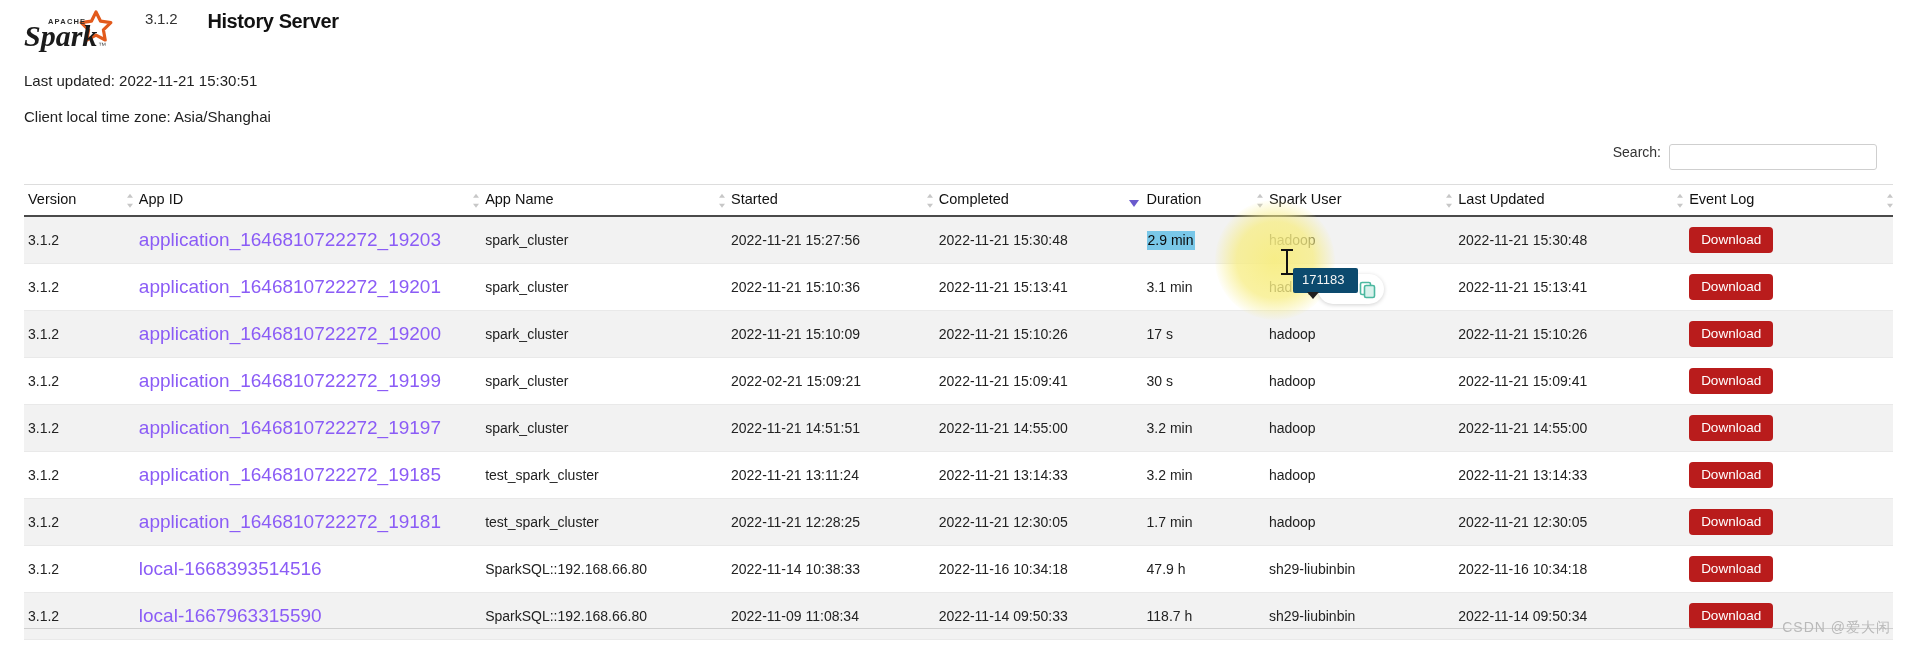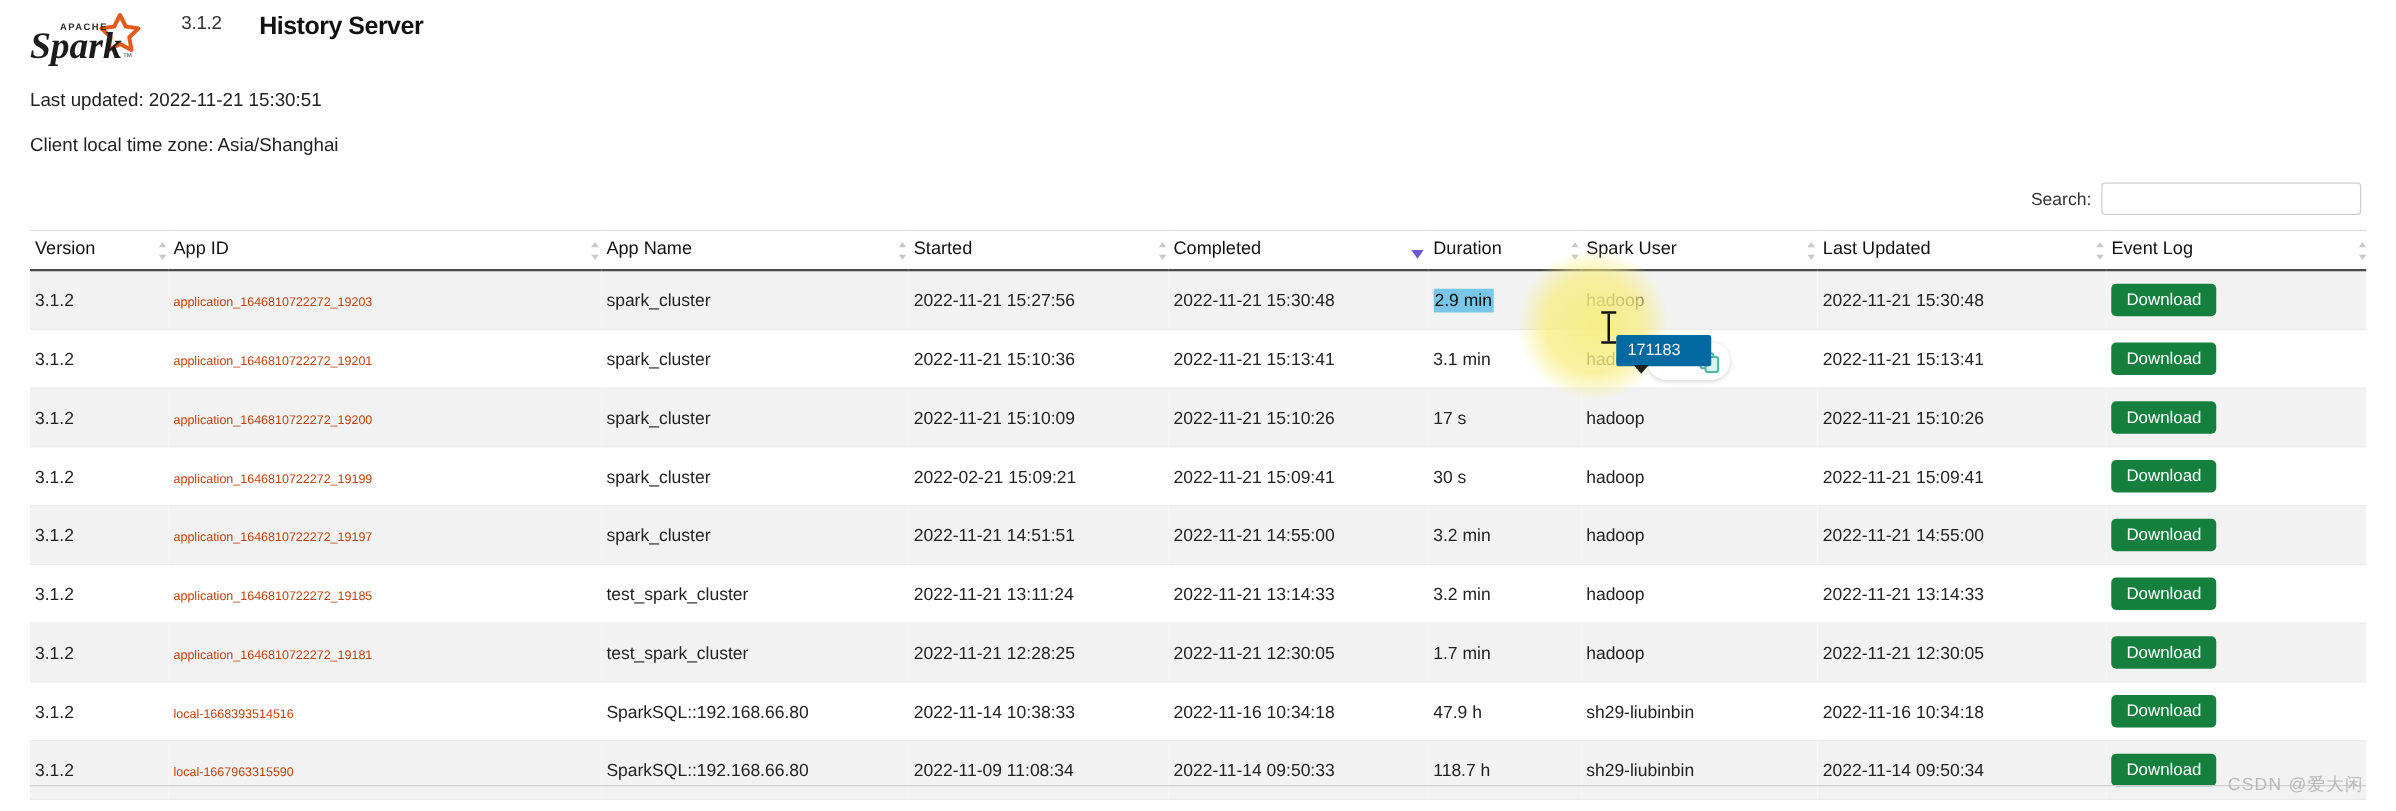--- a/index.html
+++ b/index.html
@@ -57,22 +57,22 @@
     margin-bottom: 19px;
     line-height: 17px;
   }
   .meta-line b { font-weight: bold; }
   .meta-val { font-weight: normal; color: #333; }
 
   
   .search-row {
     display: flex;
     justify-content: flex-end;
-    align-items: center;
-    padding-right: 28px;
+    align-items: flex-start;
+    padding-right: 40px;
     margin-top: 16px;
     height: 30px;
   }
   .search-label {
     font-size: 14px;
     color: #333;
     margin-right: 8px;
   }
   .search-input {
     width: 196px;
@@ -149,28 +149,28 @@
     white-space: nowrap;
     overflow: hidden;
     text-overflow: ellipsis;
     vertical-align: middle;
     height: 14px;
   }
   table.apps tbody tr:nth-child(odd) td { background: #f2f2f2; }
   table.apps tbody tr:nth-child(even) td { background: #ffffff; }
 
   a.app-link {
-    color: #c2410c;
+    color: #8b5cf6;
     text-decoration: none;
-    font-size: 10px;
+    font-size: 19px;
   }
 
   .btn-download {
     display: inline-block;
-    background: #15803d;
+    background: #b91c1c;
     color: #ffffff;
     font-size: 13.5px;
     padding: 5px 12px 6px 12px;
     border-radius: 4px;
     border: none;
     cursor: pointer;
     line-height: 15px;
     font-family: "Liberation Sans", sans-serif;
   }
 
@@ -223,25 +223,25 @@
     box-shadow: 0 1px 4px rgba(0,0,0,0.18);
   }
   .copy-icon {
     position: absolute;
     z-index: 7;
     width: 18px; height: 18px;
   }
   .tooltip-box {
     position: absolute;
     z-index: 8;
-    background: #0369a1;
+    background: #0c4a6e;
     color: #f5f5f5;
     font-size: 13px;
     line-height: 16px;
-    padding: 4px 25px 5px 9px;
+    padding: 4px 14px 5px 9px;
     border-radius: 2px;
     white-space: nowrap;
     font-family: "Liberation Sans", sans-serif;
   }
   .tooltip-box .tail {
     position: absolute;
     left: 14px; bottom: -6px;
     width: 0; height: 0;
     border-left: 6px solid transparent;
     border-right: 6px solid transparent;

